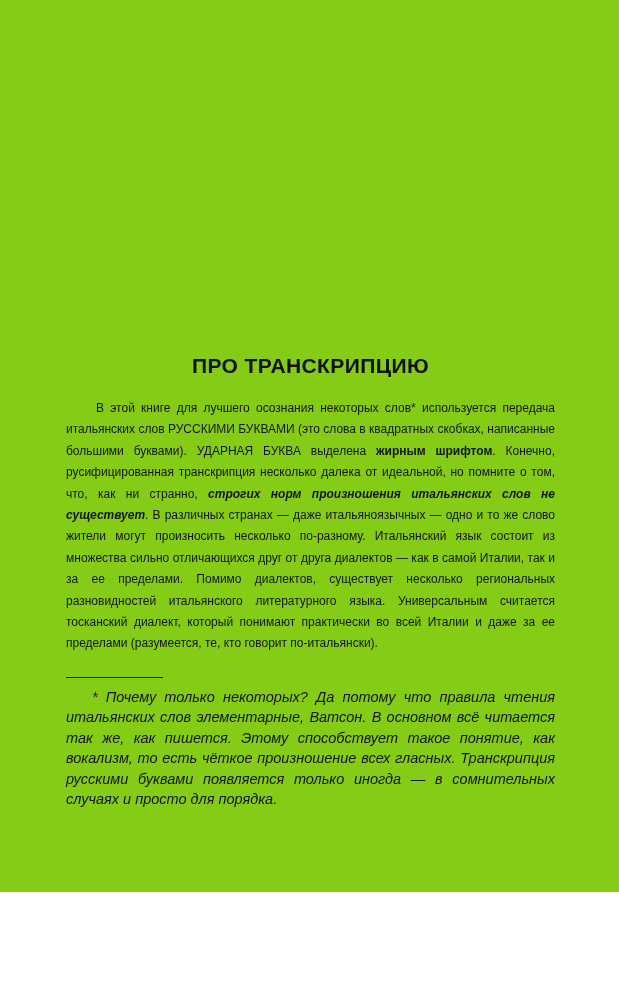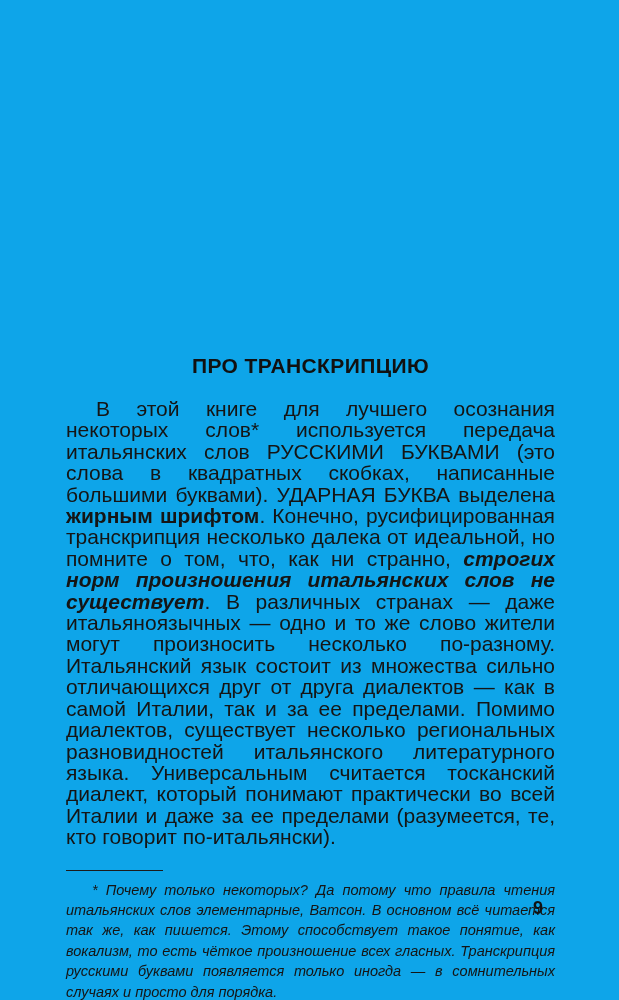--- a/index.html
+++ b/index.html
@@ -3,39 +3,39 @@
 <meta charset="utf-8">
 <style>
   html, body {
     margin: 0;
     padding: 0;
     background: #ffffff;
   }
   .page {
     position: relative;
     width: 619px;
-    height: 1000px;
-    background: #0ea5e9;
+    height: 892px;
+    background: #84cc16;
     color: #151515;
     font-family: "Liberation Sans", sans-serif;
     box-sizing: border-box;
     padding: 354px 64px 0 66px;
     overflow: hidden;
   }
   .title {
     margin: 0;
     font-size: 21px;
     font-weight: 700;
     text-align: center;
     letter-spacing: 0.4px;
     color: #111111;
   }
   .body-text {
     margin: 20px 0 4px 0;
-    font-size: 21px;
+    font-size: 12px;
     line-height: 21.4px;
     text-align: justify;
     text-indent: 30px;
     hyphens: none;
   }
   .seg-bold {
     font-weight: 700;
   }
   .seg-bold-italic {
     font-weight: 700;

